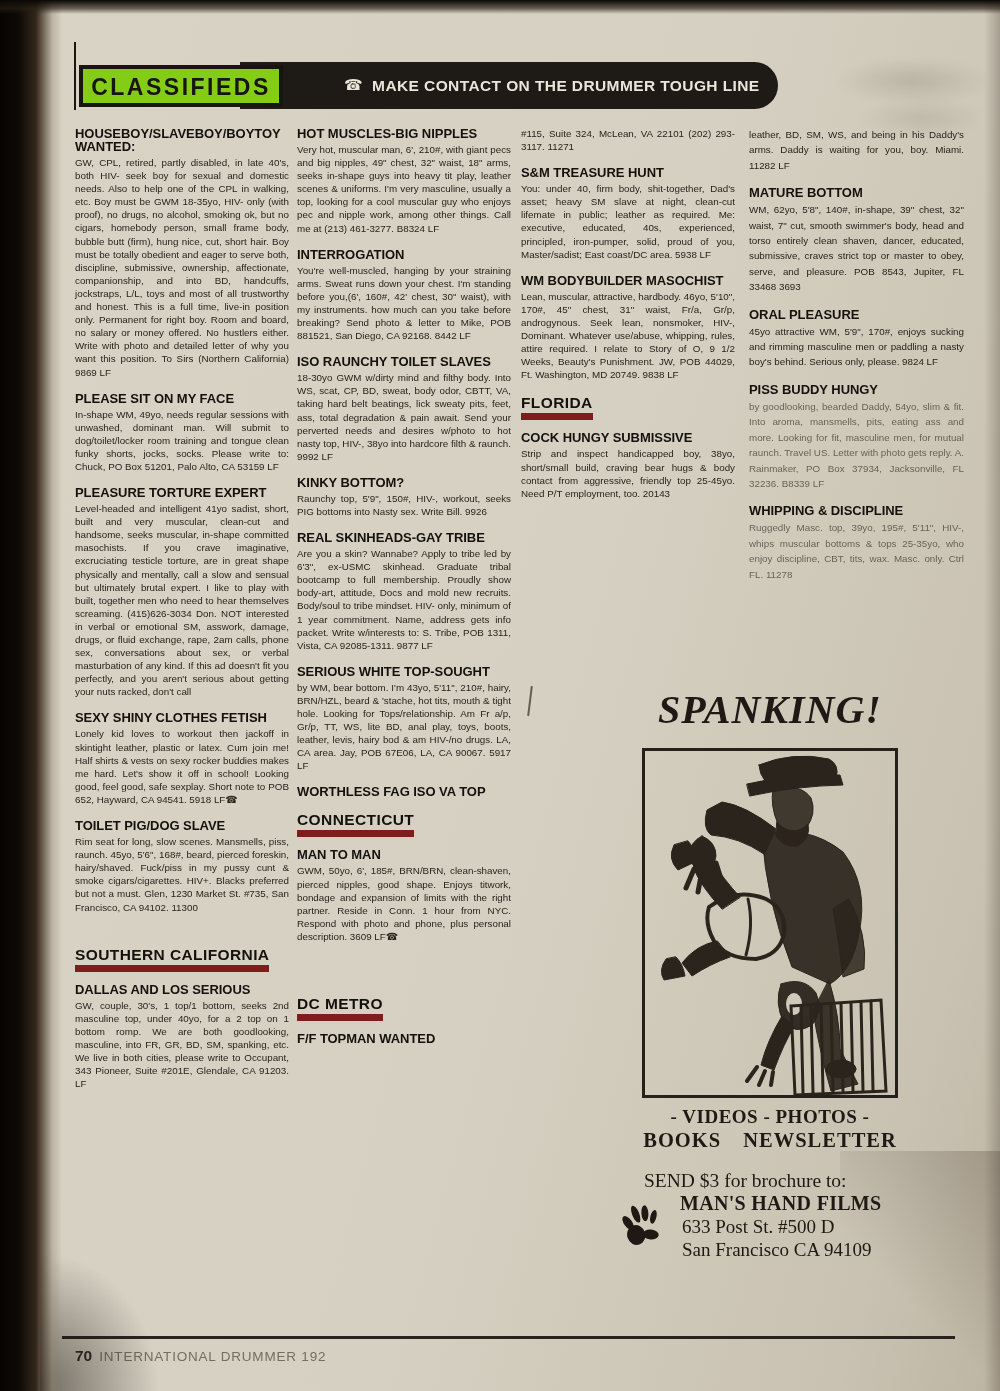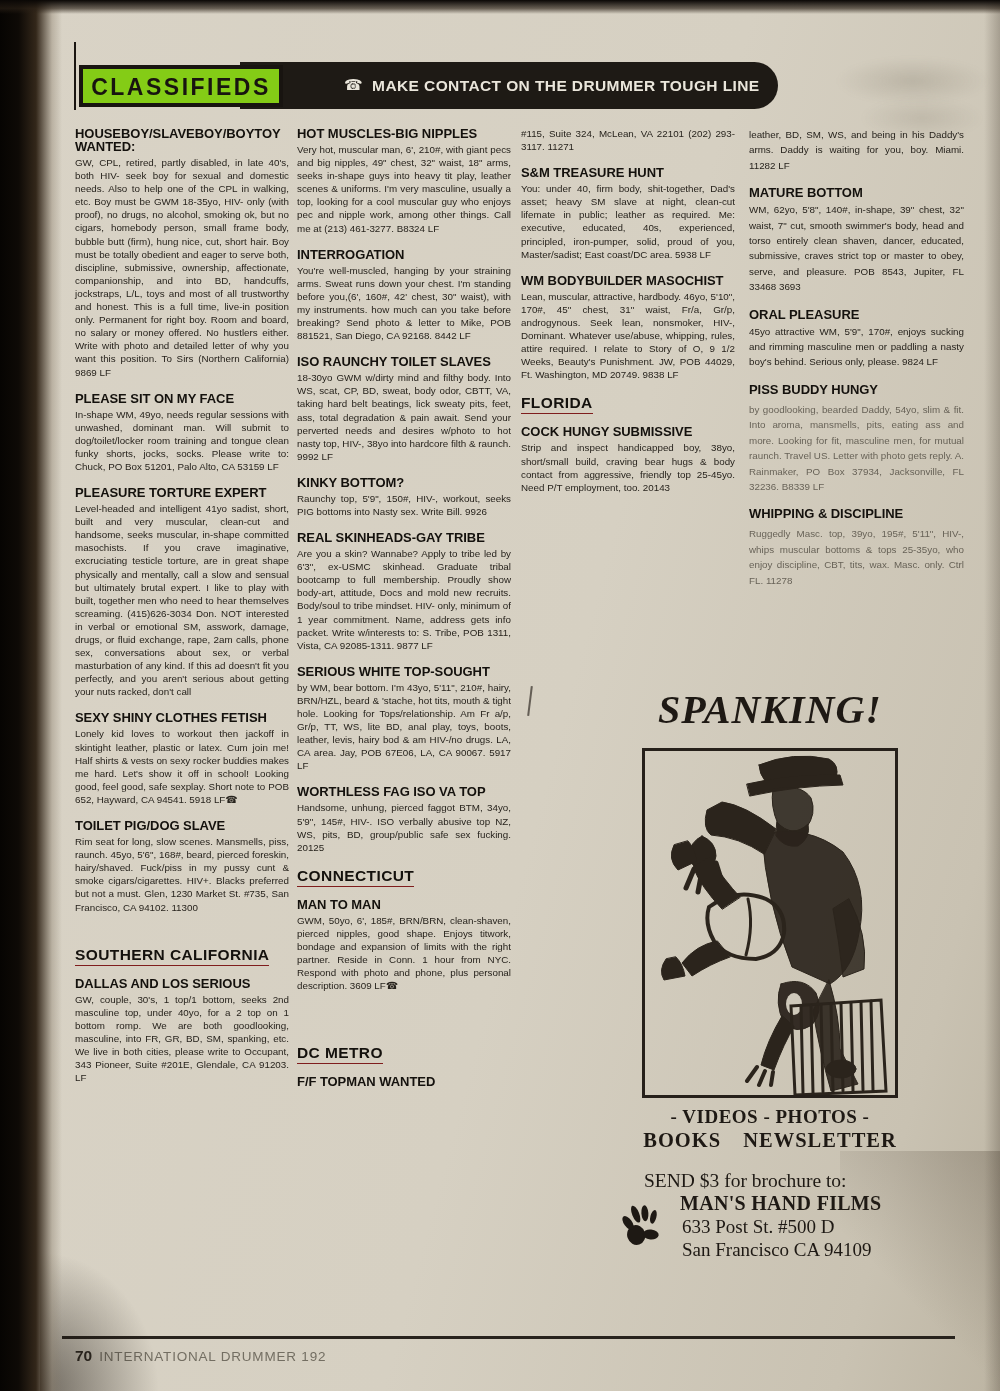--- a/index.html
+++ b/index.html
@@ -40,24 +40,24 @@
   #col2{left:297px;top:127px;}
   #col3{left:521px;top:127px;}
   #col4{left:749px;top:127px;width:215px;line-height:15.4px;}
   .ad{margin:0 0 13px 0;}
   .ad-title{font-weight:bold;font-size:13px;line-height:13px;letter-spacing:-.05px;margin:0 0 3px 0;
     color:#14110d;text-align:left;white-space:pre-line;}
   .ad-body{margin:0;}
   .cont{margin:0 0 13px 0;}
   .section-wrap{margin:6px 0 11px 0;text-align:left;}
   .section-head{display:inline-block;font-weight:bold;font-size:15.5px;letter-spacing:.4px;color:#14110d;
-    border-bottom:1px solid #7f1d1d;padding-bottom:2px;line-height:17px;}
+    border-bottom:7px solid #7f1d1d;padding-bottom:2px;line-height:17px;}
   .gap-xl{margin-top:32px;}
   .gap-lg{margin-top:52px;}
-  .faded{color:#4d483e;opacity:.8;margin-top:6px;}
+  .faded{color:#4d483e;opacity:.8;}
   .spaced{line-height:15.4px;}
 
   
   .tick{position:absolute;left:529px;top:686px;width:2px;height:30px;background:#47413a;transform:rotate(7deg);opacity:.8;z-index:4;}
 
   
   .spanking{position:absolute;left:620px;top:688px;width:300px;text-align:center;color:#1e1914;z-index:6;
     font-family:"Liberation Serif","DejaVu Serif",serif;}
   .spk-headline{font-style:italic;font-weight:bold;font-size:40px;letter-spacing:1px;line-height:44px;}
   .illus-box{margin:16px auto 8px auto;width:256px;height:350px;border:3px solid #26201a;box-sizing:border-box;position:relative;}
@@ -146,21 +146,20 @@
   <div class="ad">
     <div class="ad-title">REAL SKINHEADS-GAY TRIBE</div>
     <p class="ad-body">Are you a skin? Wannabe? Apply to tribe led by 6'3", ex-USMC skinhead. Graduate tribal bootcamp to full membership. Proudly show body-art, attitude, Docs and mold new recruits. Body/soul to tribe mindset. HIV- only, minimum of 1 year commitment. Name, address gets info packet. Write w/interests to: S. Tribe, POB 1311, Vista, CA 92085-1311. 9877 LF</p>
   </div>
   <div class="ad">
     <div class="ad-title">SERIOUS WHITE TOP-SOUGHT</div>
     <p class="ad-body">by WM, bear bottom. I'm 43yo, 5'11", 210#, hairy, BRN/HZL, beard &amp; 'stache, hot tits, mouth &amp; tight hole. Looking for Tops/relationship. Am Fr a/p, Gr/p, TT, WS, lite BD, anal play, toys, boots, leather, levis, hairy bod &amp; am HIV-/no drugs. LA, CA area. Jay, POB 67E06, LA, CA 90067. 5917 LF</p>
   </div>
   <div class="ad">
     <div class="ad-title">WORTHLESS FAG ISO VA TOP</div>
-    <p class="ad-body">Handsome, unhung, pierced faggot BTM, 34yo, 5'9", 145#, HIV-. ISO verbally abusive top NZ, WS, pits, BD, group/public safe sex fucking. 20125</p>
   </div>
   <div class="section-wrap">
     <span class="section-head">CONNECTICUT</span>
   </div>
   <div class="ad">
     <div class="ad-title">MAN TO MAN</div>
     <p class="ad-body">GWM, 50yo, 6', 185#, BRN/BRN, clean-shaven, pierced nipples, good shape. Enjoys titwork, bondage and expansion of limits with the right partner. Reside in Conn. 1 hour from NYC. Respond with photo and phone, plus personal description. 3609 LF☎</p>
   </div>
   <div class="section-wrap gap-lg">
     <span class="section-head">DC METRO</span>

